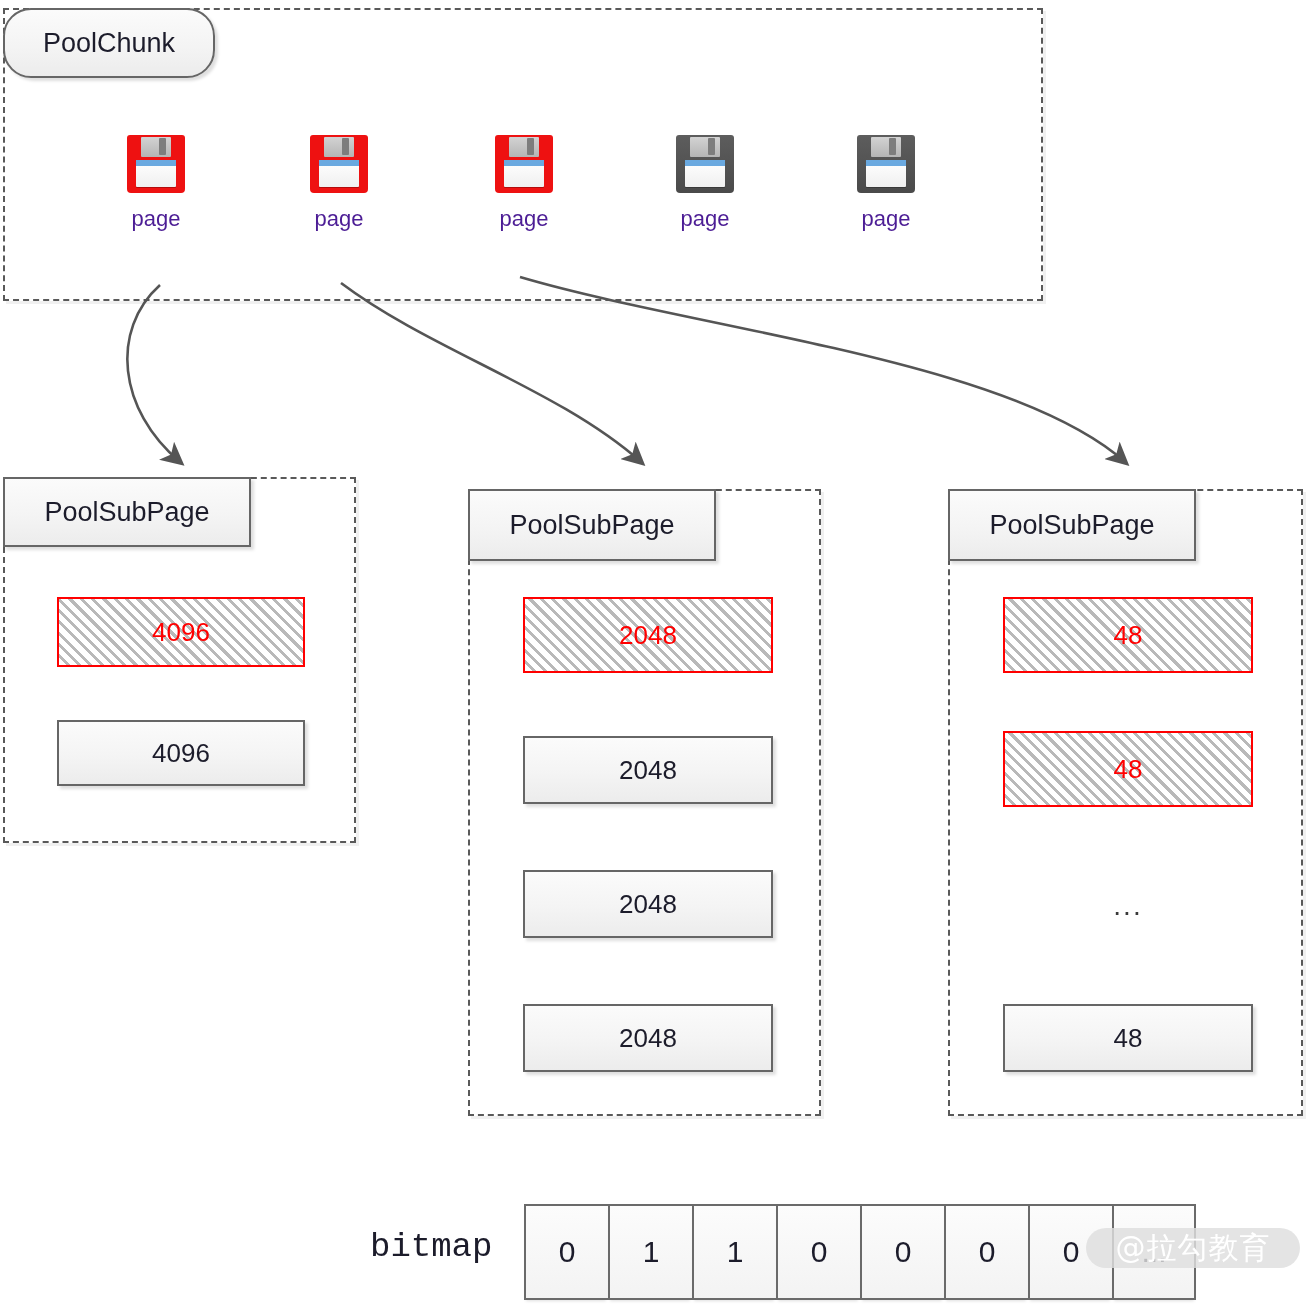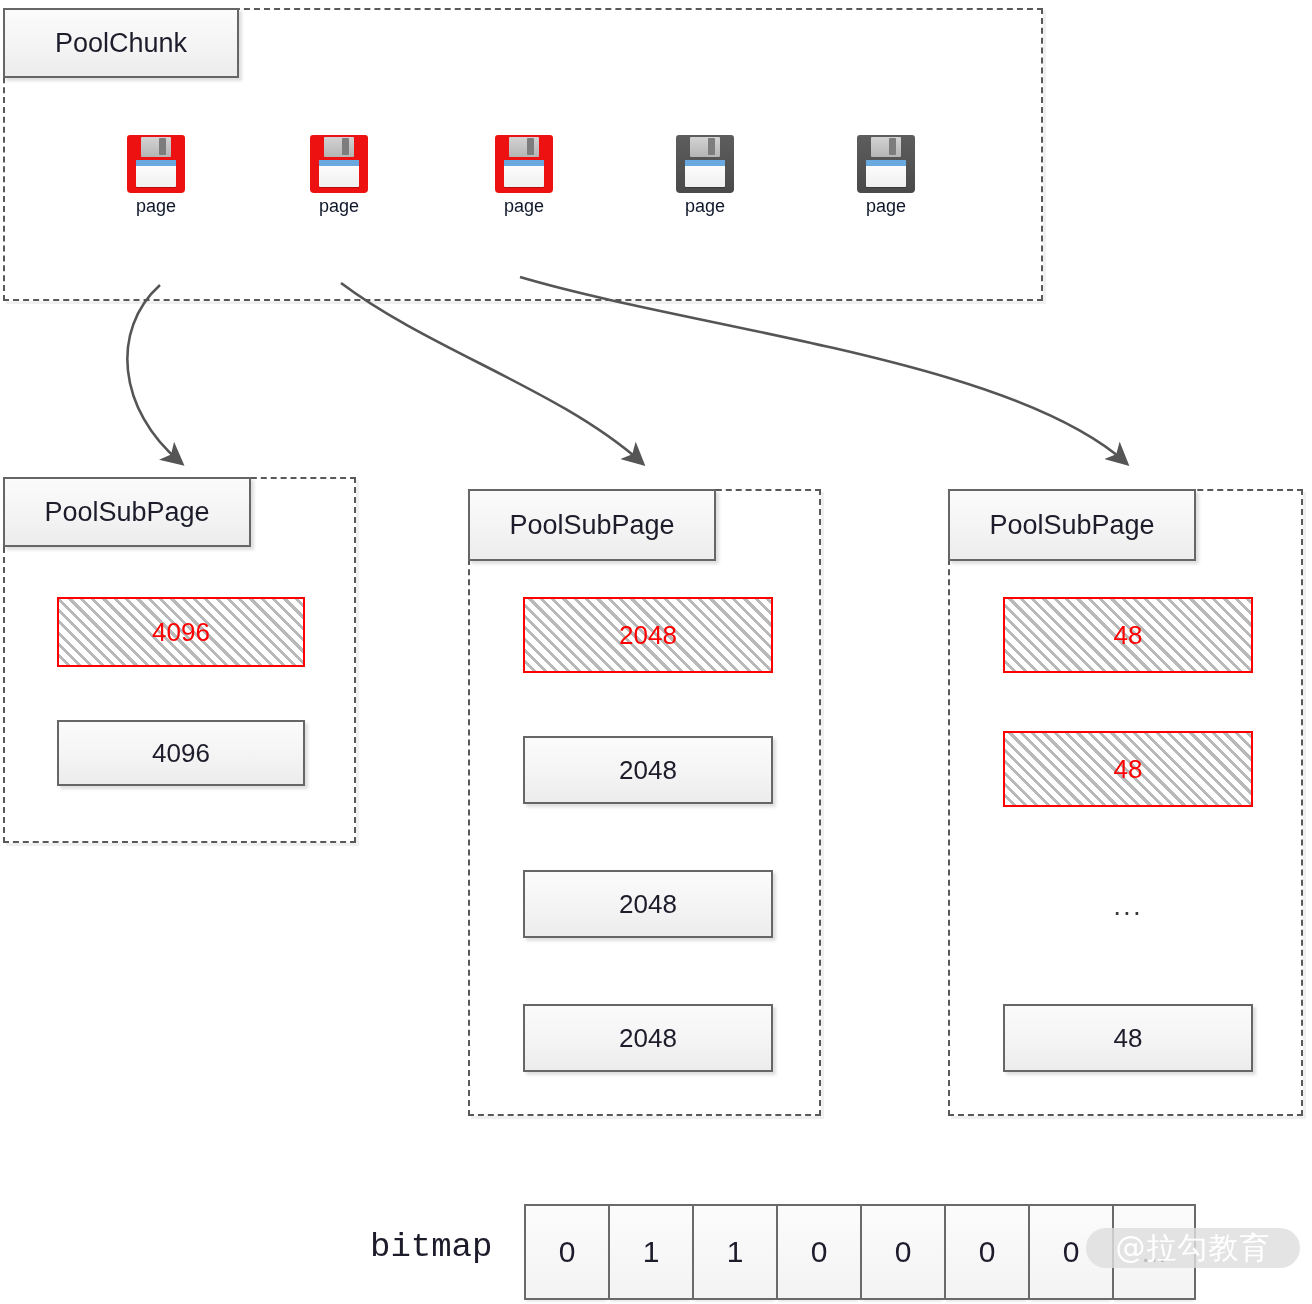--- a/index.html
+++ b/index.html
@@ -108,23 +108,23 @@
     box-shadow: 0 1px 0 rgba(0,0,0,0.25);
   }
   .floppy .label::before {
     content: "";
     position: absolute;
     left: 0; top: 0;
     width: 100%; height: 6px;
     background: #6aa9e0;
   }
   .page-label {
-    margin-top: 3px;
-    font-size: 18px;
-    color: #0f172a;
+    margin-top: 13px;
+    font-size: 22px;
+    color: #4c1d95;
   }
 
   
   .bitmap-label {
     position: absolute;
     font-size: 34px;
     color: #1c1c2b;
     font-family: Liberation Mono, monospace;
   }
   .bitmap-table { position: absolute; display: flex; }
@@ -165,21 +165,21 @@
     pointer-events: none;
   }
 </style>
 </head>
 <body>
 
 <div id="canvas">
 
   <div class="dashed-box" style="left:3px; top:8px; width:1040px; height:293px;"></div>
 
-  <div class="hdr-box" style="left:3px; top:8px; width:236px; height:70px;">
+  <div class="hdr-box" style="left:3px; top:8px; width:212px; height:70px;border-radius:28px;">
     <span>PoolChunk</span>
   </div>
 
   <div class="page-item" style="left:106px; top:135px;">
     <div class="floppy red">
       <div class="body"></div>
         <div class="shutter"></div>
         <div class="label"></div>
     </div>
     <div class="page-label">page</div>

